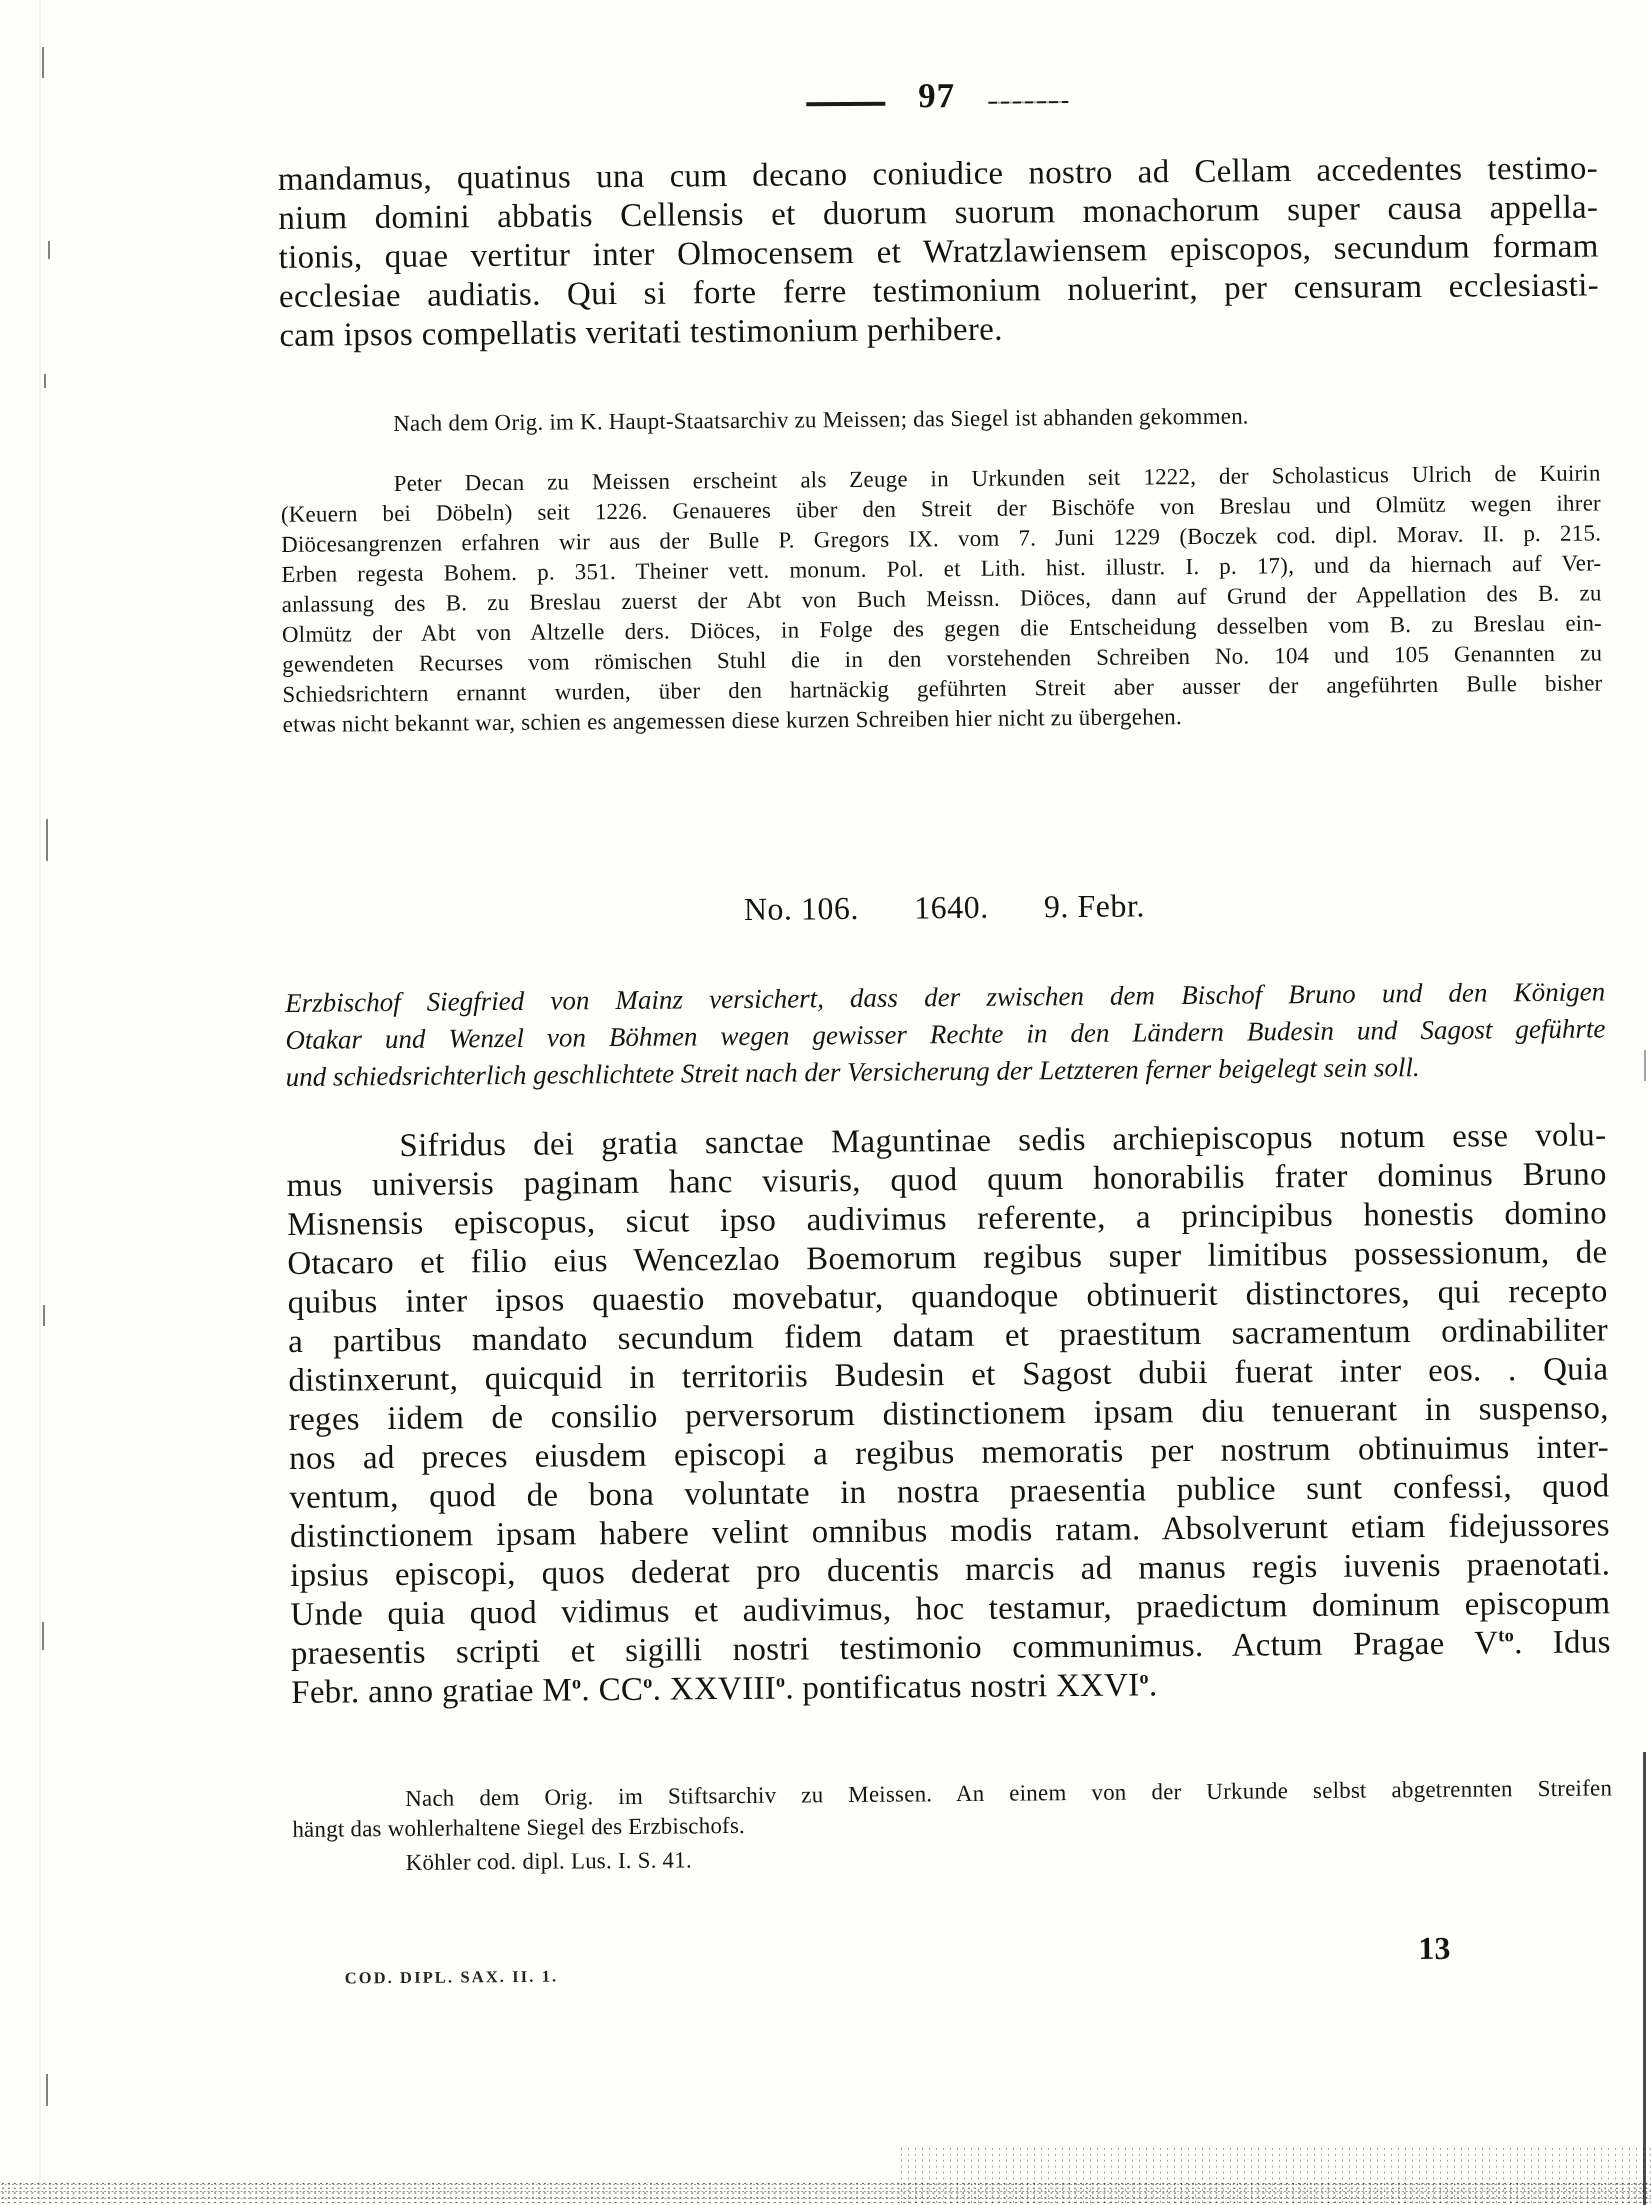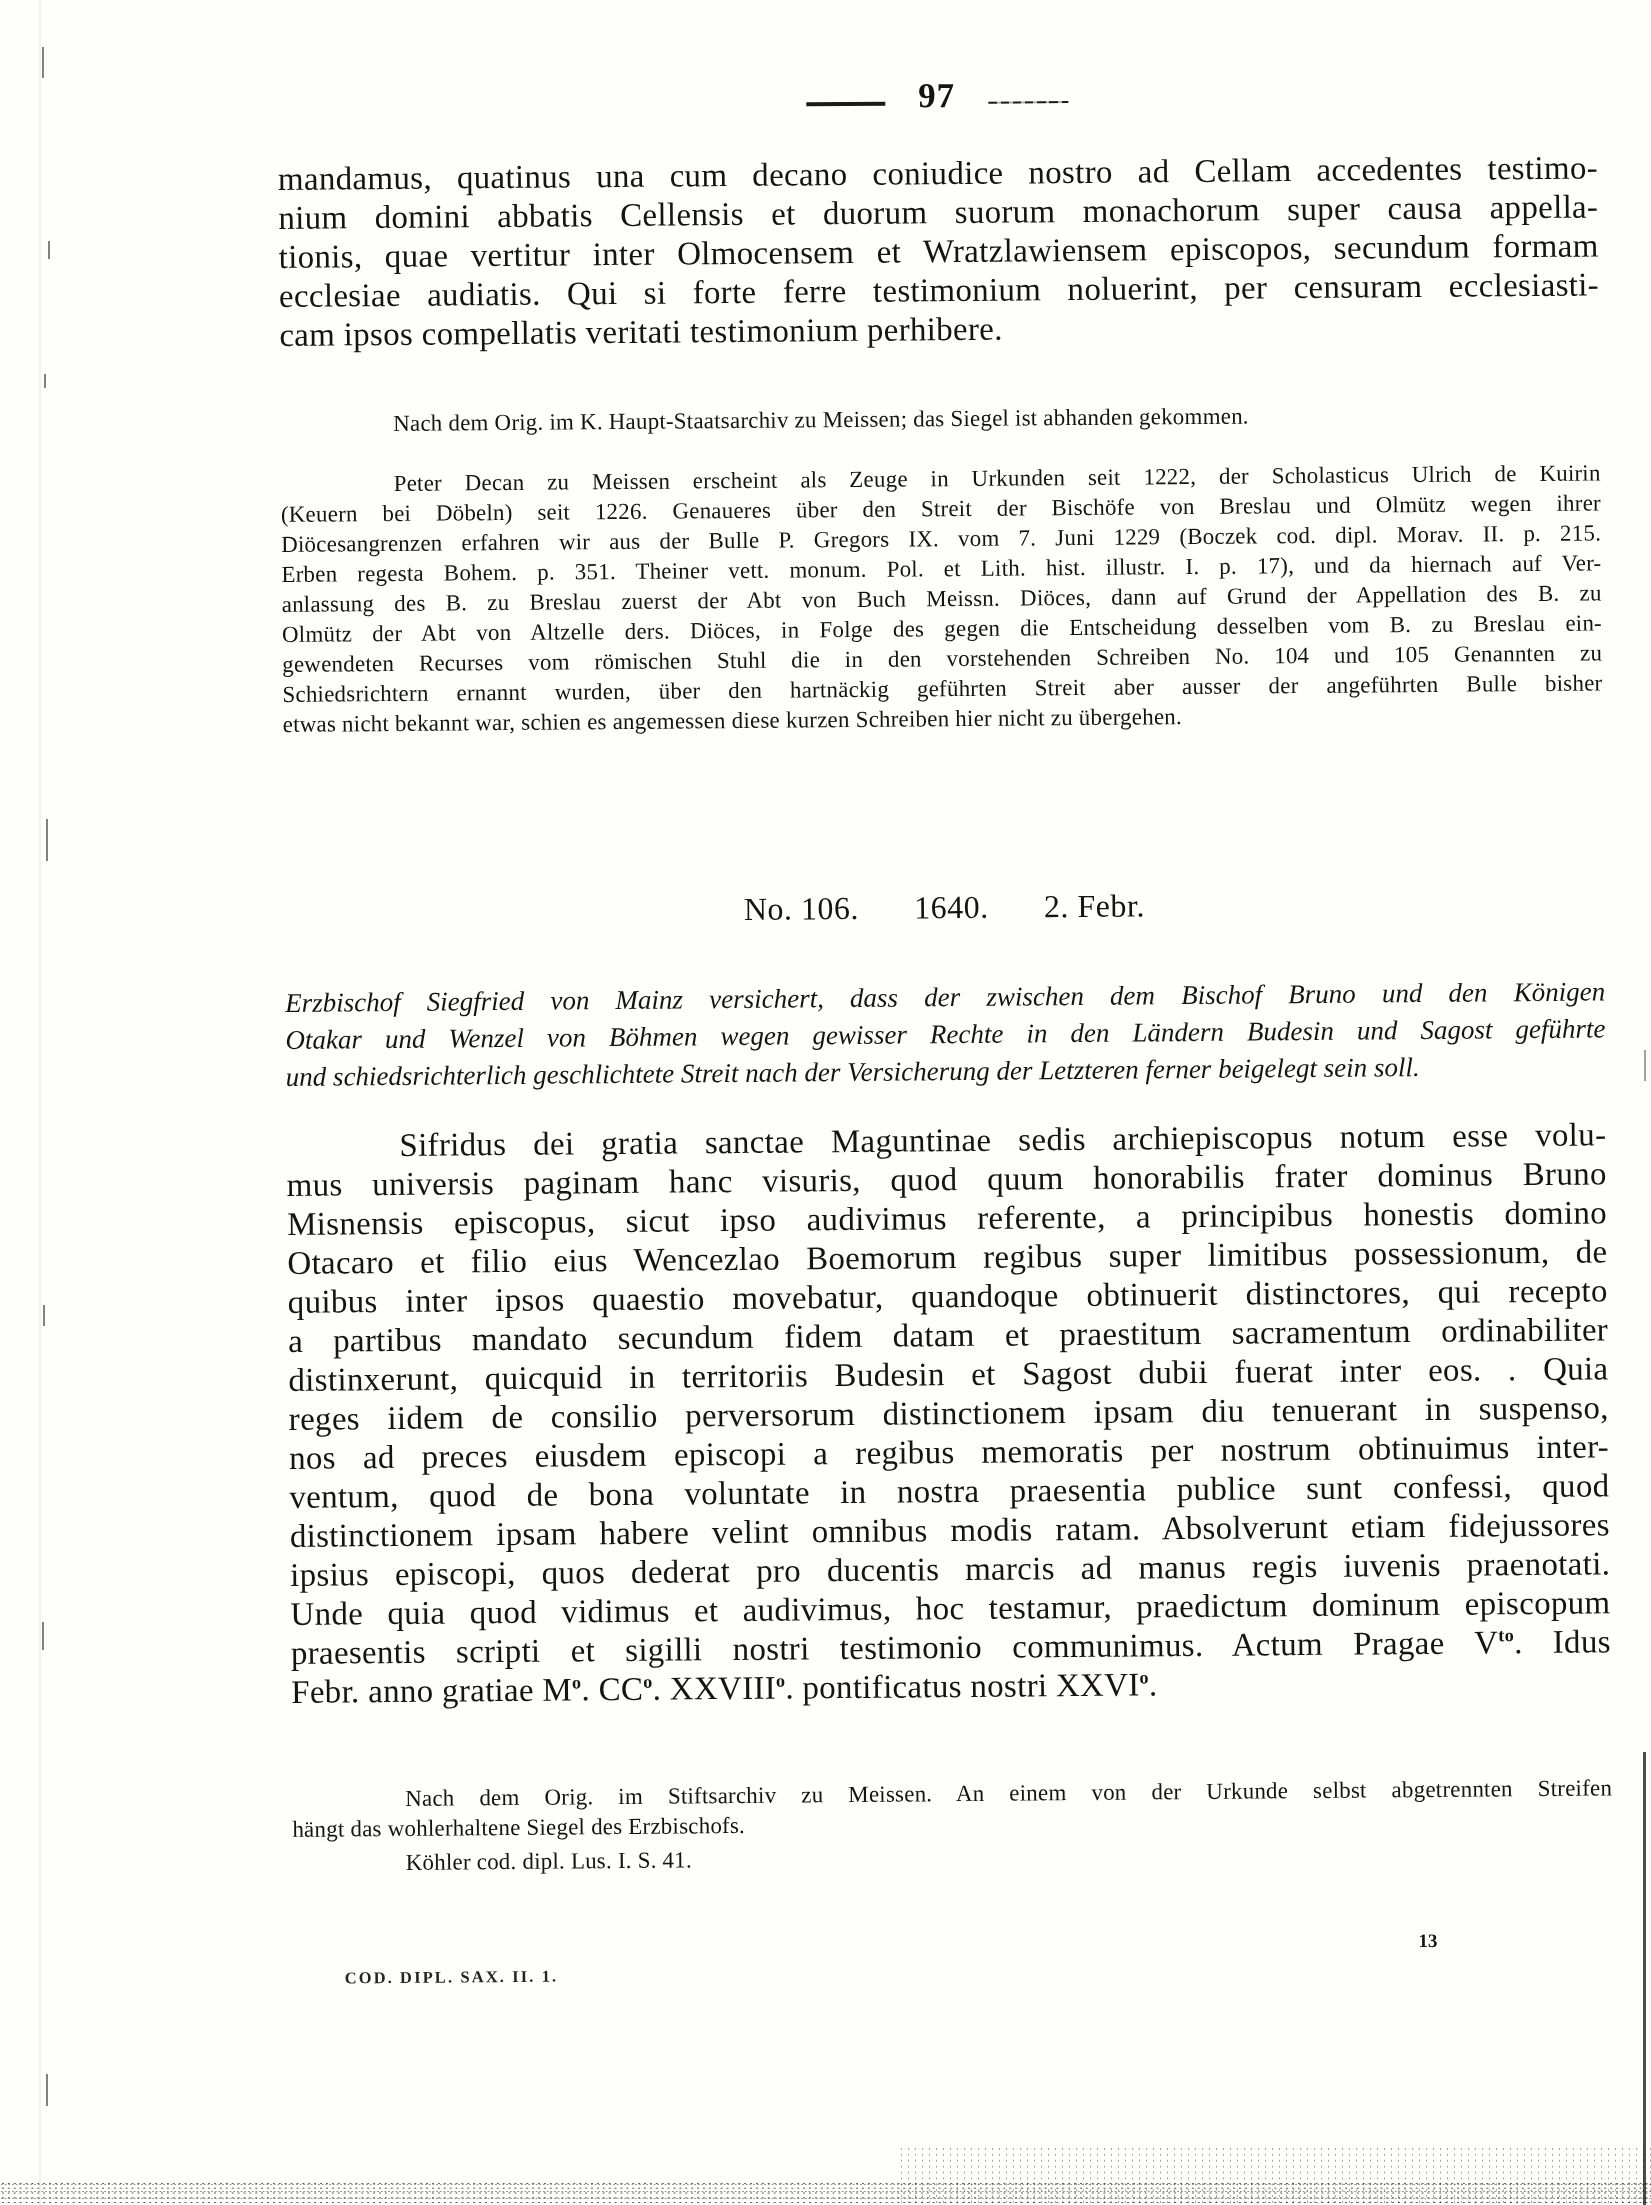--- a/index.html
+++ b/index.html
@@ -29,21 +29,21 @@
   .small{font-size:23px;line-height:30px;letter-spacing:0.2px;}
   .summary{font-size:27px;line-height:37px;font-style:italic;}
   sup{font-size:55%;vertical-align:super;line-height:0;font-weight:bold;}
   
   .heading{top:890px;text-align:center;font-size:32px;letter-spacing:0.5px;}
   .heading span{margin:0 23.4px;}
   
   .fn-ref{margin-top:4.3px;}
   
   .sig{position:absolute;left:338px;top:1964px;font-size:16.5px;letter-spacing:2.1px;font-weight:bold;color:#262422;}
-  .sheet{position:absolute;left:1412px;top:1935px;font-size:19px;font-weight:bold;}
+  .sheet{position:absolute;left:1412px;top:1935px;font-size:32px;font-weight:bold;}
   
   .artifact{position:absolute;background:#1a1a1a;}
   .hairline-left{left:39px;top:0;width:2.1px;height:2205px;opacity:.06;}
   .tick{width:2.1px;opacity:.55;}
   .t1{left:42px;top:47px;height:31px;}
   .t2{left:48px;top:241px;height:18px;}
   .t3{left:44px;top:374px;height:14px;}
   .t4{left:46px;top:819px;height:42px;}
   .t5{left:43px;top:1305px;height:21px;}
   .t6{left:42px;top:1622px;height:28px;}
@@ -91,21 +91,21 @@
         <div class="line">anlassung des B. zu Breslau zuerst der Abt von Buch Meissn. Diöces, dann auf Grund der Appellation des B. zu</div>
         <div class="line">Olmütz der Abt von Altzelle ders. Diöces, in Folge des gegen die Entscheidung desselben vom B. zu Breslau ein-</div>
         <div class="line">gewendeten Recurses vom römischen Stuhl die in den vorstehenden Schreiben No. 104 und 105 Genannten zu</div>
         <div class="line">Schiedsrichtern ernannt wurden, über den hartnäckig geführten Streit aber ausser der angeführten Bulle bisher</div>
         <div class="line">etwas nicht bekannt war, schien es angemessen diese kurzen Schreiben hier nicht zu übergehen.</div>
       </div>
 
     <div class="block heading" style="top:890px">
       <span>No. 106.</span>
       <span>1640.</span>
-      <span>2. Febr.</span>
+      <span>9. Febr.</span>
     </div>
 
     <div class="block para summary justify" style="top:980px">
         <div class="line">Erzbischof Siegfried von Mainz versichert, dass der zwischen dem Bischof Bruno und den Königen</div>
         <div class="line">Otakar und Wenzel von Böhmen wegen gewisser Rechte in den Ländern Budesin und Sagost geführte</div>
         <div class="line">und schiedsrichterlich geschlichtete Streit nach der Versicherung der Letzteren ferner beigelegt sein soll.</div>
       </div>
 
     <div class="block para main justify indent-first" style="top:1122px">
         <div class="line">Sifridus dei gratia sanctae Maguntinae sedis archiepiscopus notum esse volu-</div>

